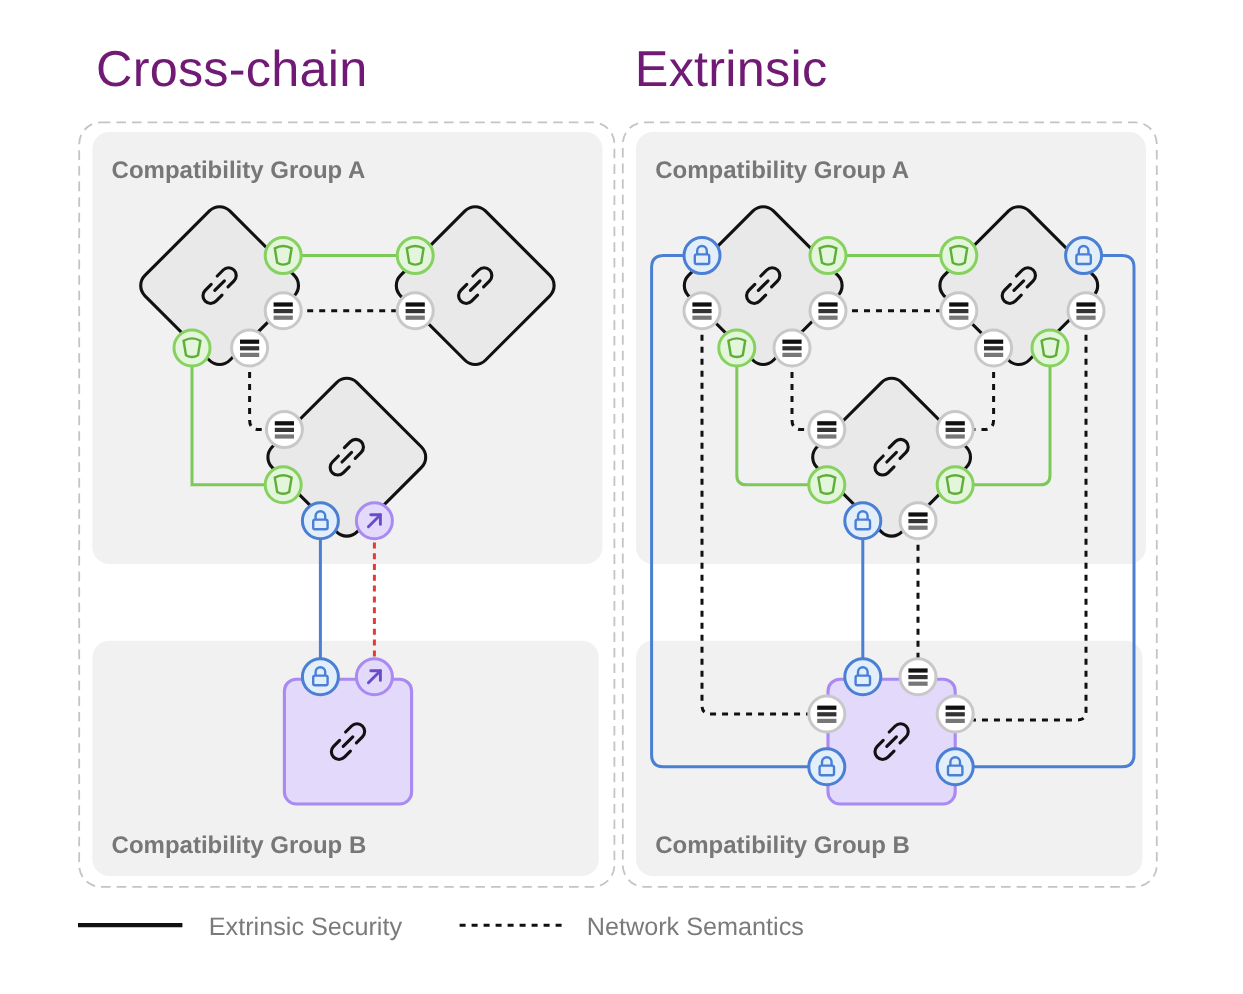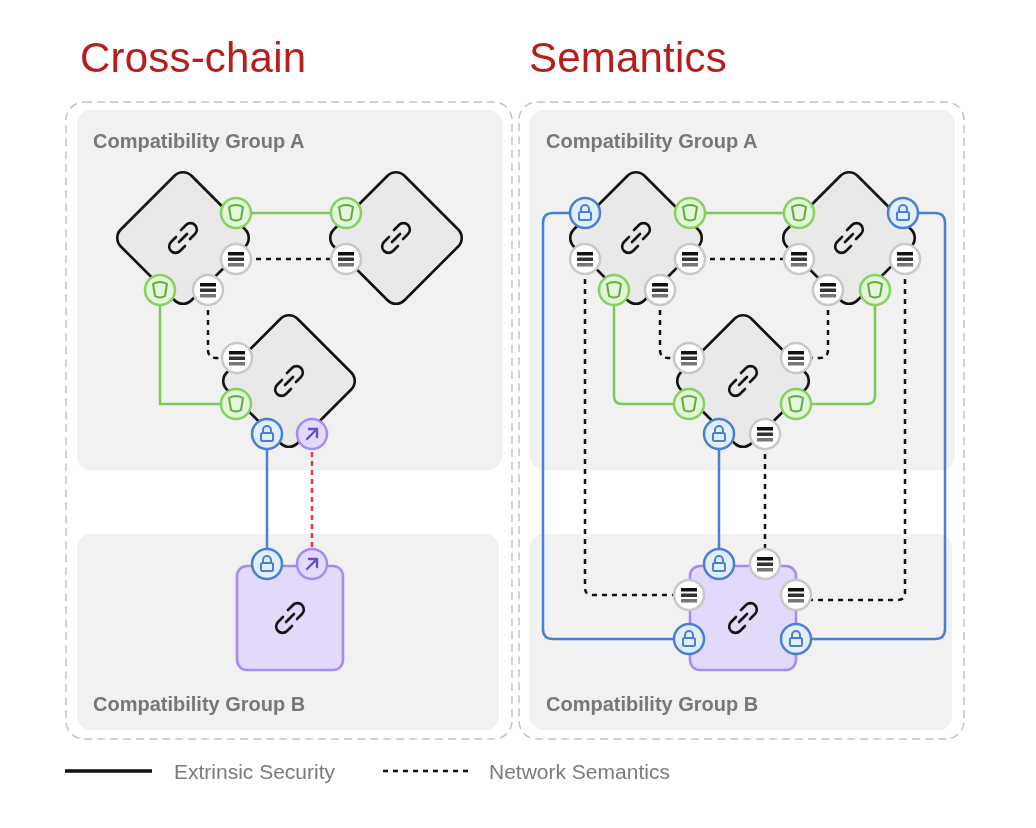--- a/index.html
+++ b/index.html
@@ -1,30 +1,30 @@
 <!DOCTYPE html>
 <html><head>
 <meta charset="utf-8">
 <style>
   html, body { margin: 0; padding: 0; background: #ffffff; }
   body { width: 1036px; height: 828px; position: relative; overflow: hidden;
          font-family: "Liberation Sans", "DejaVu Sans", sans-serif; }
-  .title { position: absolute; top: 34px; font-size: 42px; font-weight: 500; color: #b91c1c;
+  .title { position: absolute; top: 34px; font-size: 42px; font-weight: 500; color: #701a75;
            letter-spacing: 0.2px; font-family: "Liberation Sans", sans-serif; }
   #title-left { left: 80px; }
   #title-right { left: 529px; }
   svg#diagram { position: absolute; left: 0; top: 0; }
   .group-label { font-family: "Liberation Sans", sans-serif; font-size: 20px; fill: #777; font-weight: 600; }
   .legend-text { font-family: "Liberation Sans", sans-serif; font-size: 21px; fill: #7a7a7a; }
 </style>
 </head>
 <body>
 
 <div class="title" id="title-left">Cross-chain</div>
-<div class="title" id="title-right">Semantics</div>
+<div class="title" id="title-right">Extrinsic</div>
 
 <svg id="diagram" width="1036" height="828" viewBox="0 0 1036 828" xmlns="http://www.w3.org/2000/svg">
   <defs>
 
     <g id="ico-link">
       <path d="M-2,-8 L3,-13 a6,6 0 0 1 9,9 L7,1" fill="none" stroke="#111" stroke-width="2.6" stroke-linecap="round"></path>
       <path d="M2,8 L-3,13 a6,6 0 0 1 -9,-9 L-7,-1" fill="none" stroke="#111" stroke-width="2.6" stroke-linecap="round"></path>
       <line x1="-4" y1="4" x2="4" y2="-4" stroke="#111" stroke-width="2.6" stroke-linecap="round"></line>
     </g>
 

